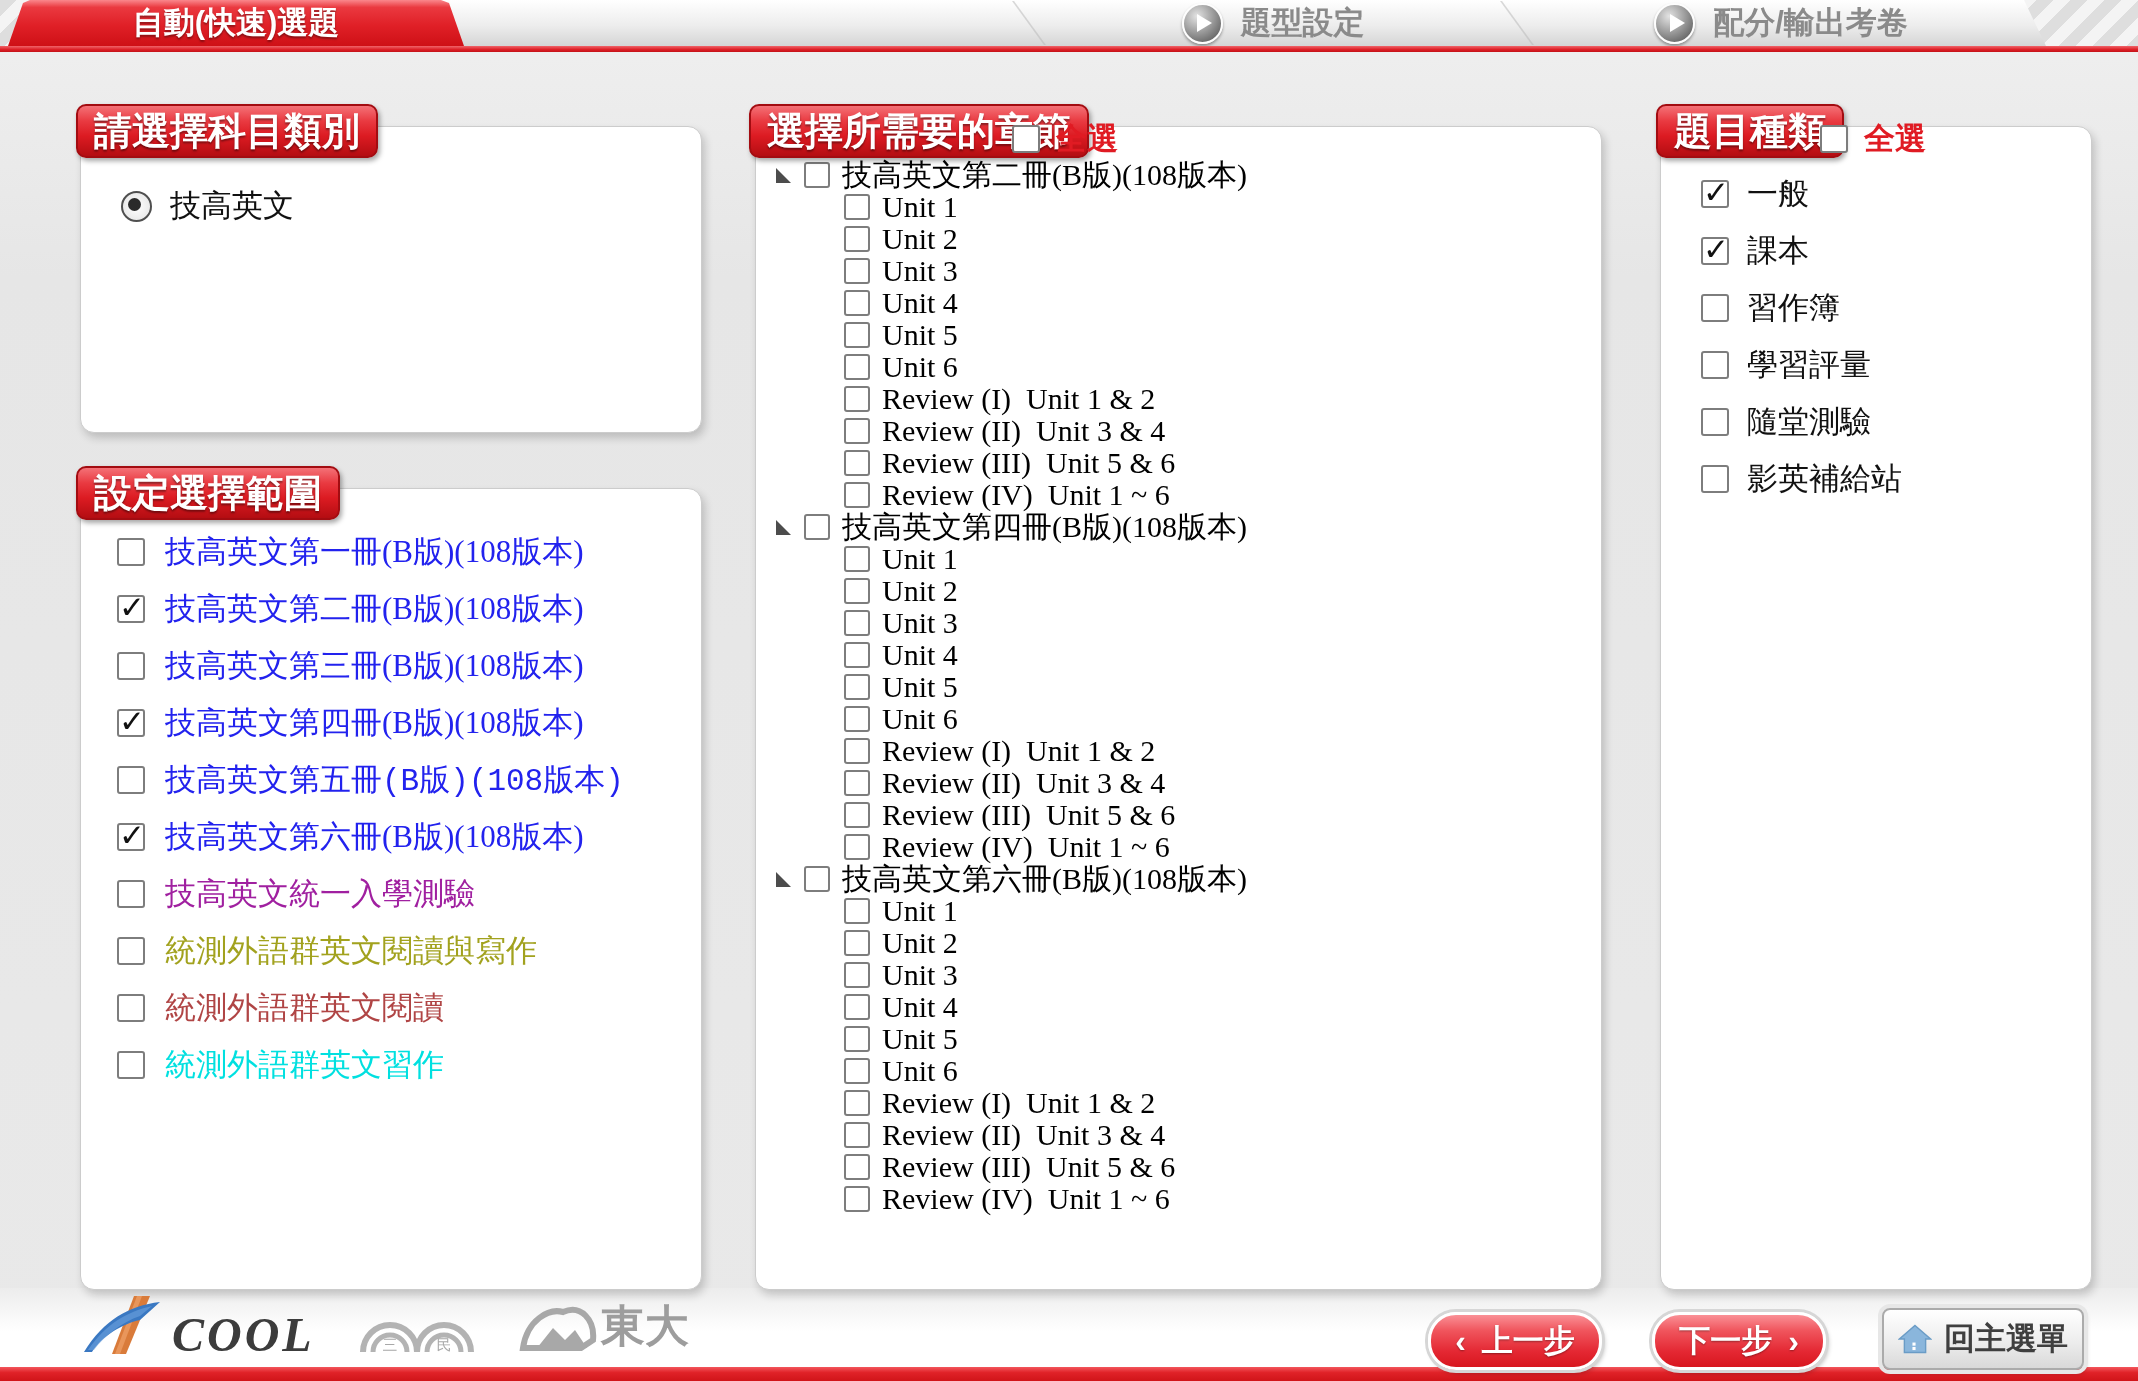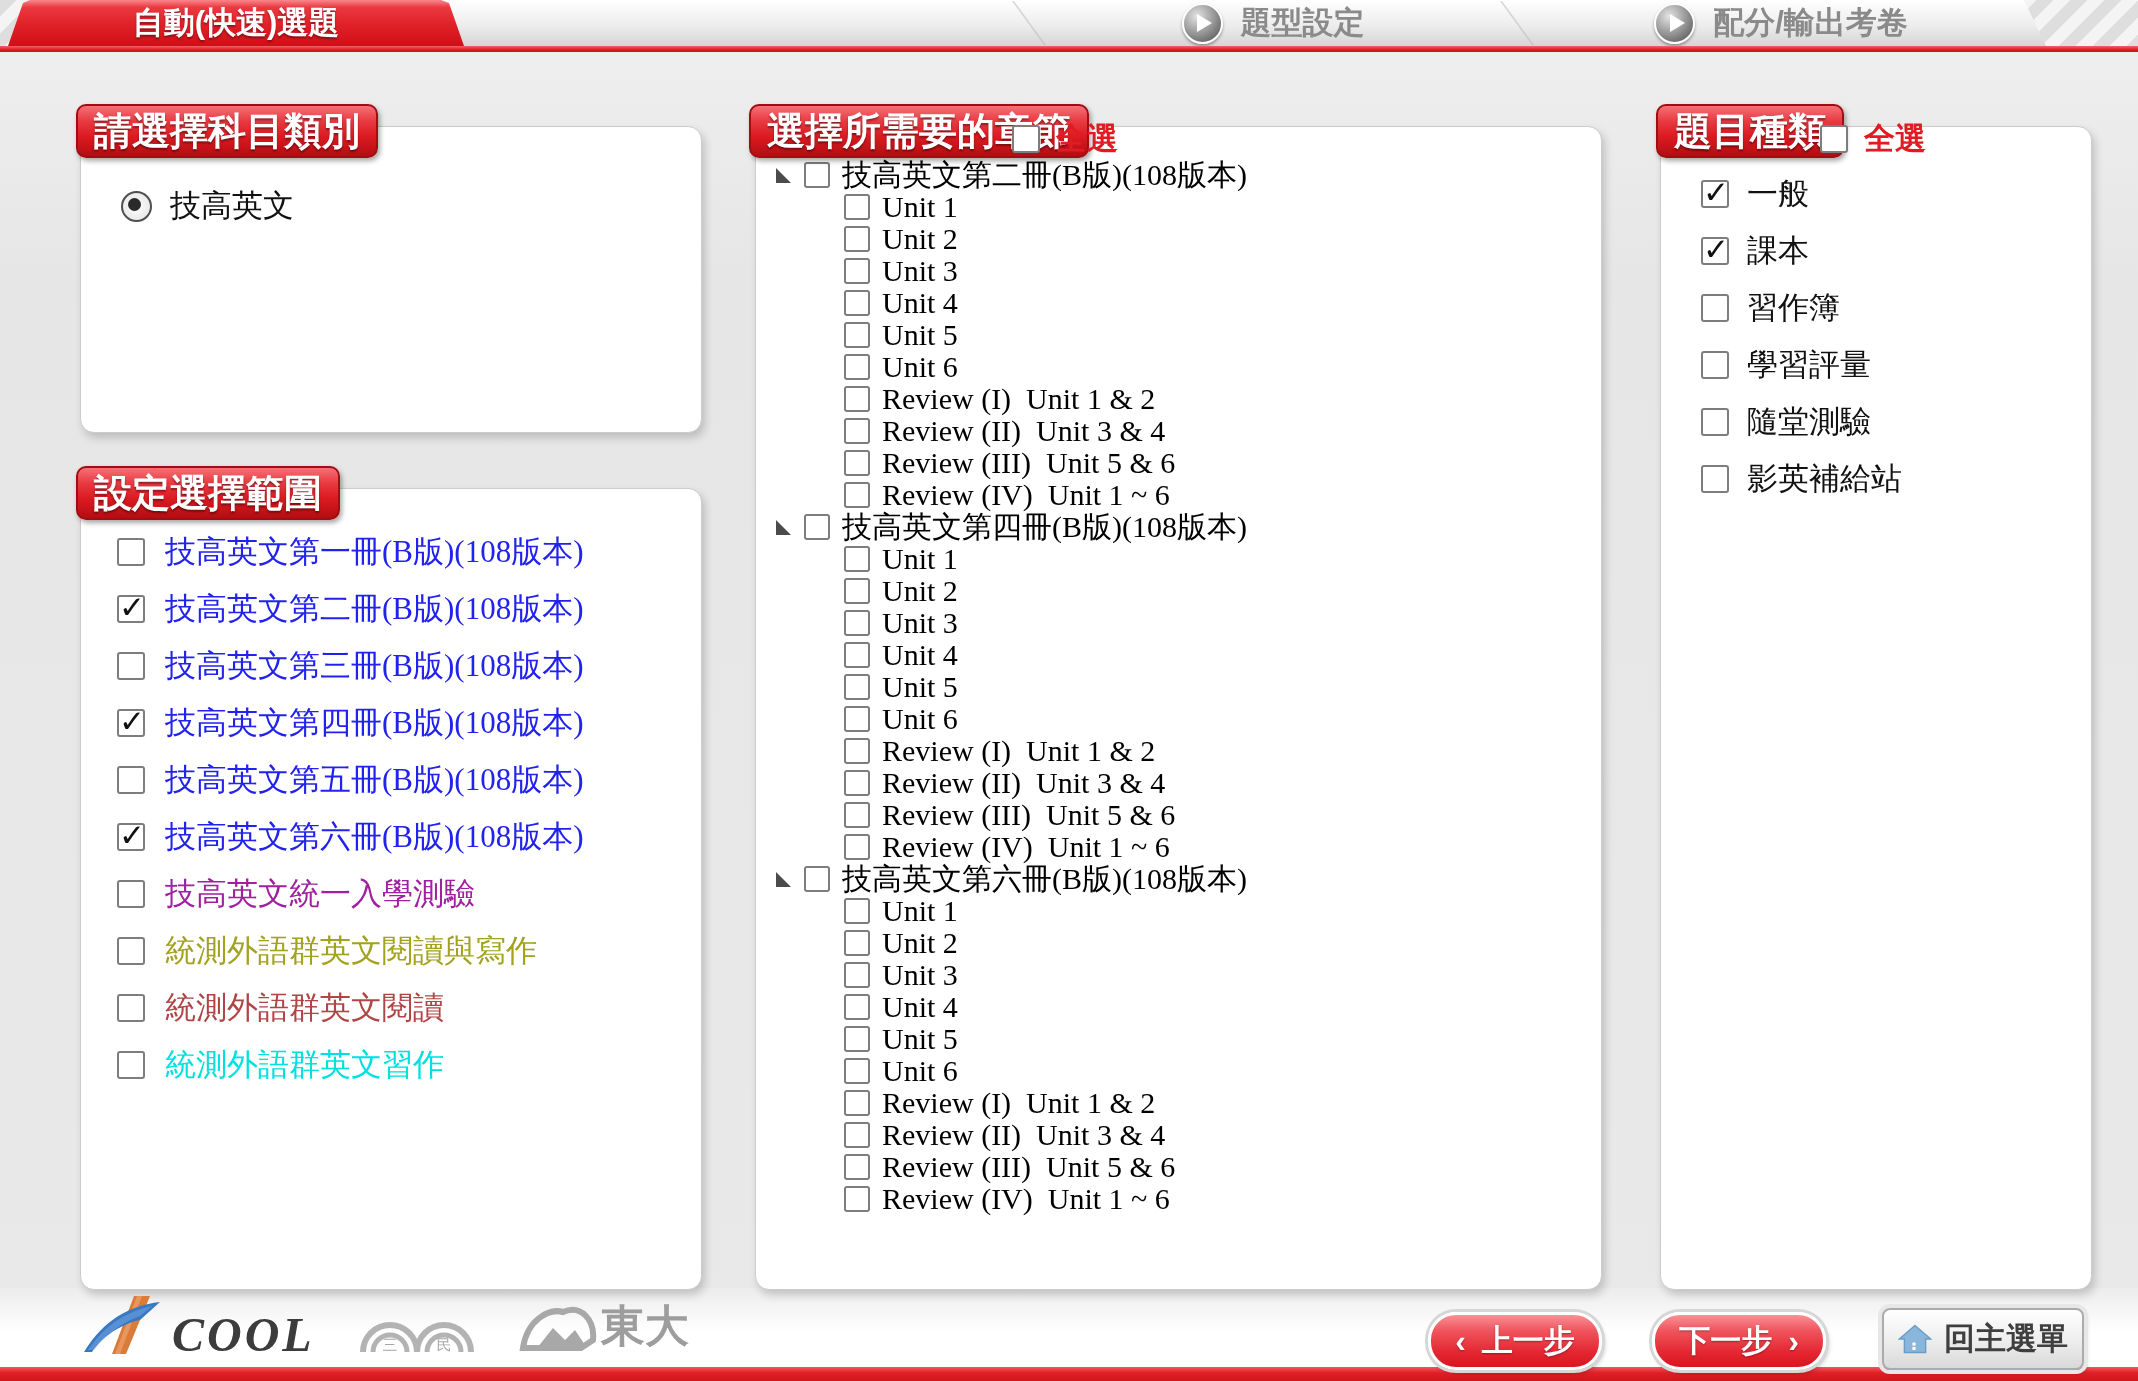--- a/index.html
+++ b/index.html
@@ -141,21 +141,21 @@
     <div class="range-item">
       <span class="cb"></span>
       <span style="color: rgb(34, 34, 238);">技高英文第三冊(B版)(108版本)</span>
     </div>
     <div class="range-item">
       <span class="cb on"></span>
       <span style="color: rgb(34, 34, 238);">技高英文第四冊(B版)(108版本)</span>
     </div>
     <div class="range-item">
       <span class="cb"></span>
-      <span style="color: rgb(34, 34, 238);">技高英文第五冊(B版)(108版本)</span>
+      <span style="color: rgb(34, 34, 238); font-family: Liberation Mono, monospace;">技高英文第五冊(B版)(108版本)</span>
     </div>
     <div class="range-item">
       <span class="cb on"></span>
       <span style="color: rgb(34, 34, 238);">技高英文第六冊(B版)(108版本)</span>
     </div>
     <div class="range-item">
       <span class="cb"></span>
       <span style="color: rgb(160, 32, 160);">技高英文統一入學測驗</span>
     </div>
     <div class="range-item">

